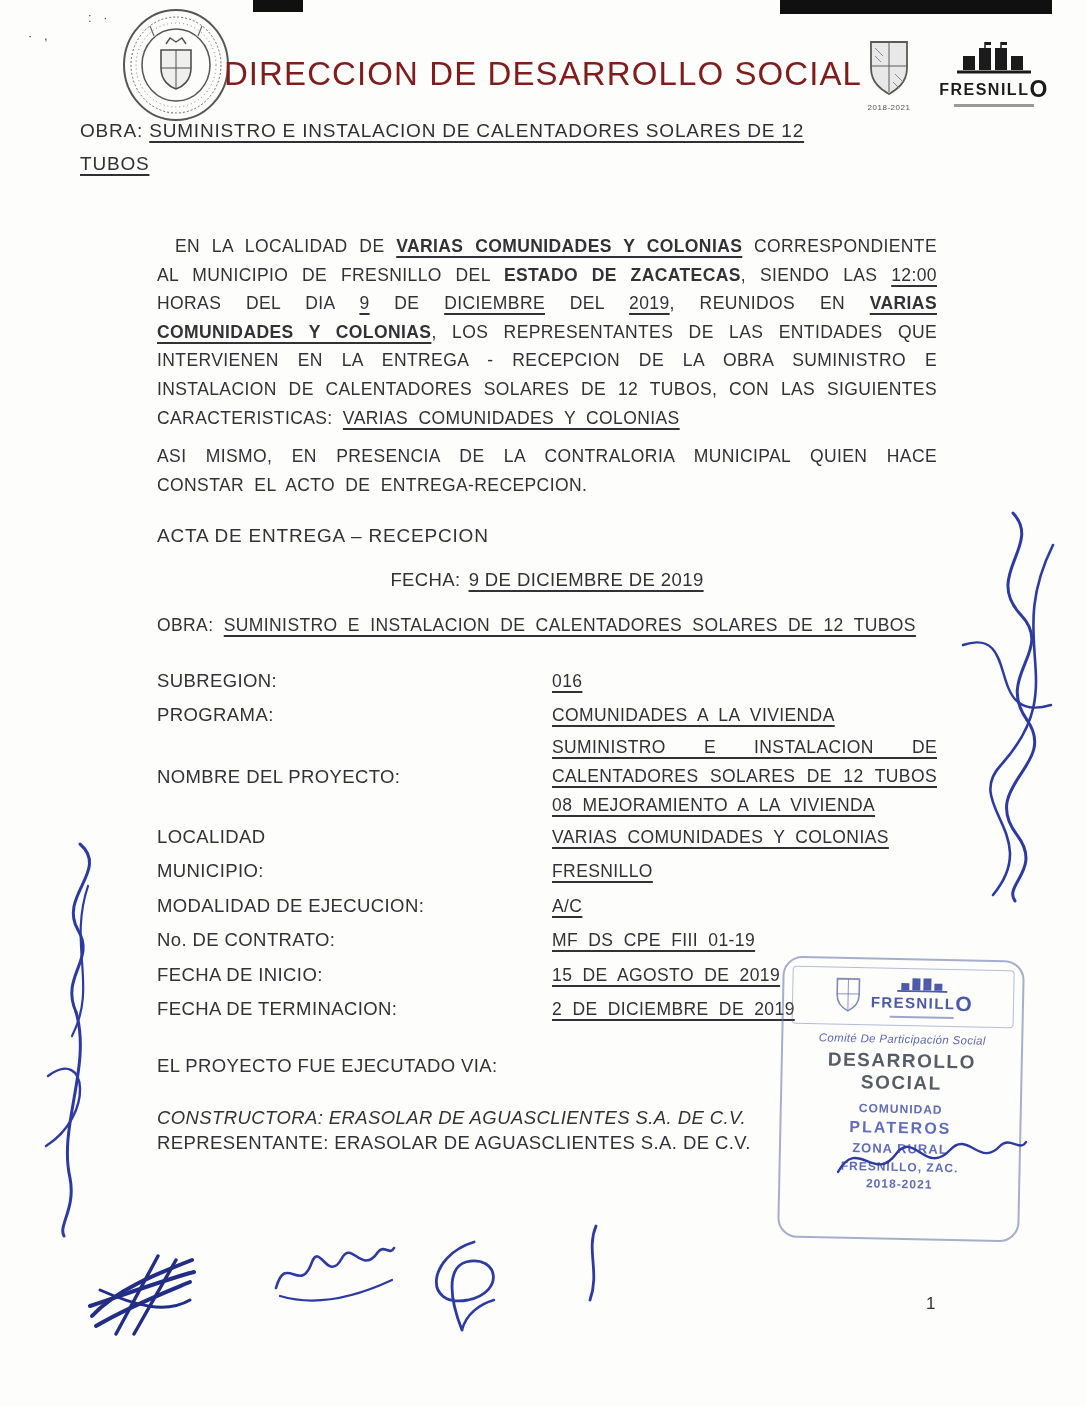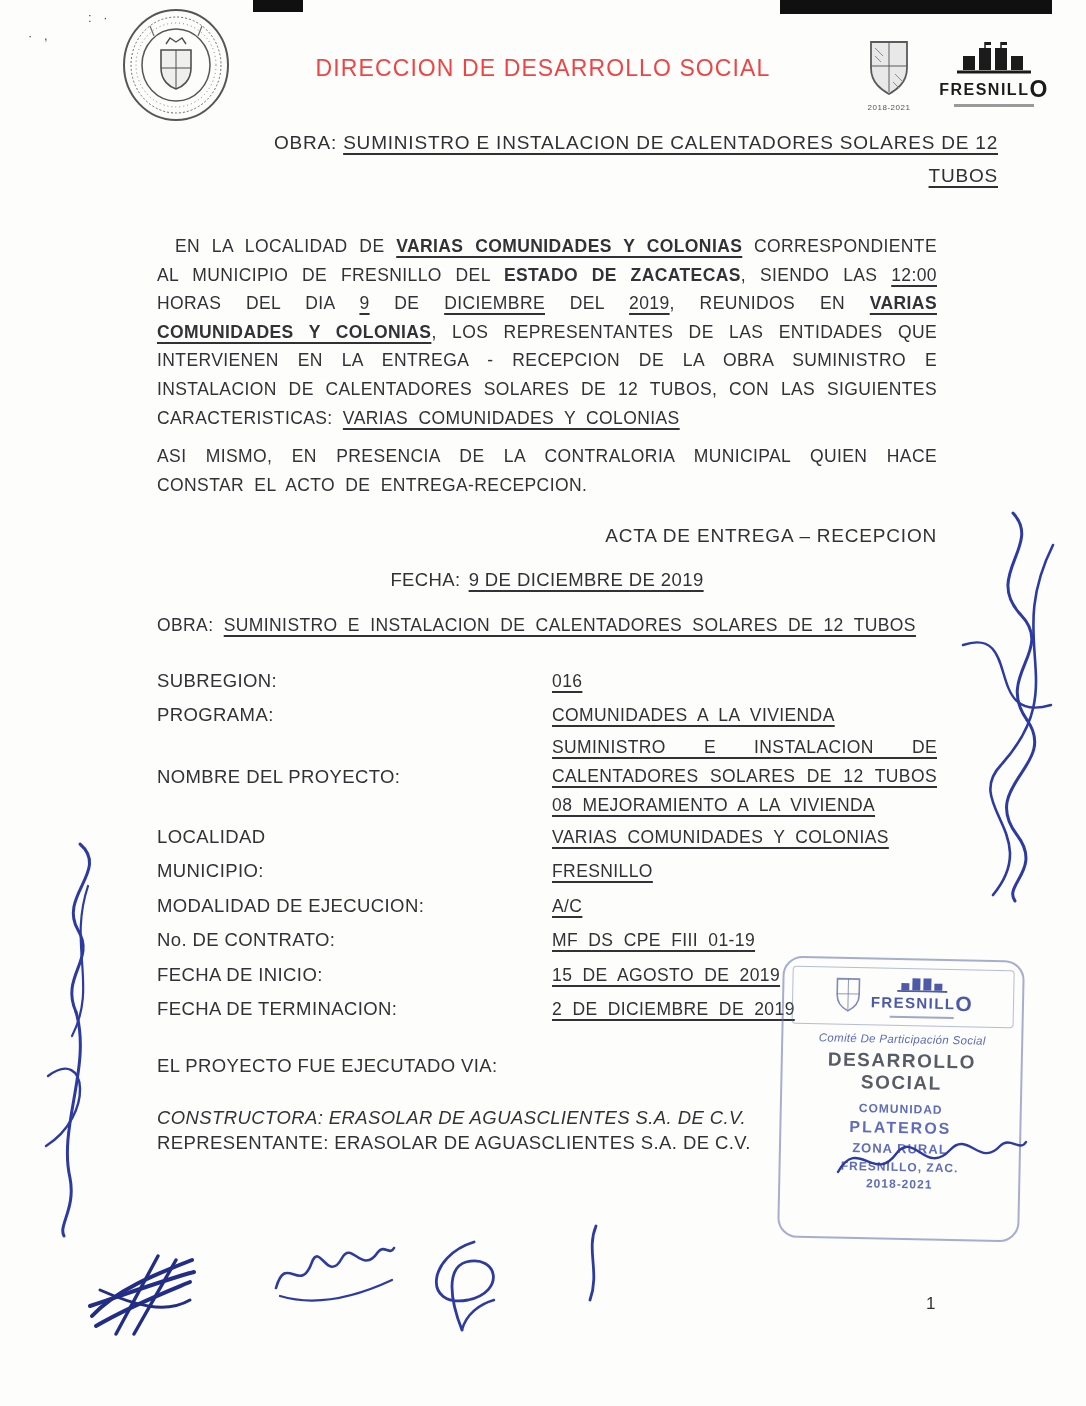--- a/index.html
+++ b/index.html
@@ -11,41 +11,41 @@
   }
   .redact { position:absolute; background:#101010; }
   .r1 { left:253px; top:0; width:50px; height:12px; }
   .r2 { left:780px; top:0; width:272px; height:14px; }
   .speck { position:absolute; color:#4a4a4a; font-size:13px; letter-spacing:4px; }
 
   
   .seal { position:absolute; left:120px; top:6px; }
   .title-block { position:absolute; left:0; right:0; top:52px; text-align:center; }
   .title1 { font-size:27px; letter-spacing:1.2px; color:#3a3a3e; }
-  .title2 { font-size:23px; letter-spacing:1.1px; color:#ef4444; margin-top:3px; }
+  .title2 { font-size:33px; letter-spacing:1.1px; color:#7f1d1d; margin-top:3px; }
   .crest-small { position:absolute; left:860px; top:38px; width:58px; text-align:center; }
   .crest-years { font-size:8px; color:#555; letter-spacing:.5px; margin-top:1px; }
   .logo-fres { position:absolute; left:932px; top:40px; width:124px; text-align:center; color:#1b1b1b; }
   .logo-word { font-weight:bold; font-size:16px; letter-spacing:1.5px; line-height:1; }
   .logo-word .big-o { font-size:23px; vertical-align:-2px; }
   .logo-tagline { height:3px; background:#9a9a9a; width:80px; margin:3px auto 0; }
 
-  .obra-head { position:absolute; left:80px; right:88px; top:114px; text-align:right;
-    font-size:19px; letter-spacing:.8px; line-height:33px; color:#303034;margin-top:12px; }
+  .obra-head { position:absolute; left:80px; right:80px; top:114px; text-align:left;
+    font-size:19px; letter-spacing:.8px; line-height:33px; color:#303034; }
 
   
   .u { text-decoration:underline; text-decoration-thickness:1.6px; text-underline-offset:4px; }
   .b { font-weight:bold; }
 
   .content { position:absolute; left:157px; top:232px; width:780px; }
   .doc { font-size:17.5px; line-height:28.6px; letter-spacing:.4px; word-spacing:5px;
          text-align:justify; margin:0; }
   .p1 { text-indent:18px; }
   .p2 { margin-top:10px; }
-  .acta { margin-top:26px; text-align:right; font-size:19px; letter-spacing:.8px; }
+  .acta { margin-top:26px; text-align:left; font-size:19px; letter-spacing:.8px; }
   .fecha { margin-top:22px; text-align:center; font-size:18.5px; letter-spacing:.4px; }
   .fecha .val { margin-left:8px; }
   .obra-mid { margin-top:20px; }
 
   .fields { margin-top:24px; }
   .field-row { display:grid; grid-template-columns:395px 1fr; align-items:baseline; line-height:33.5px; }
   .field-row.tall { align-items:center; line-height:29px; }
   .field-label { font-size:18.5px; letter-spacing:.4px; }
   .field-value { font-size:17.5px; letter-spacing:.4px; word-spacing:5px; text-align:justify; }
 

